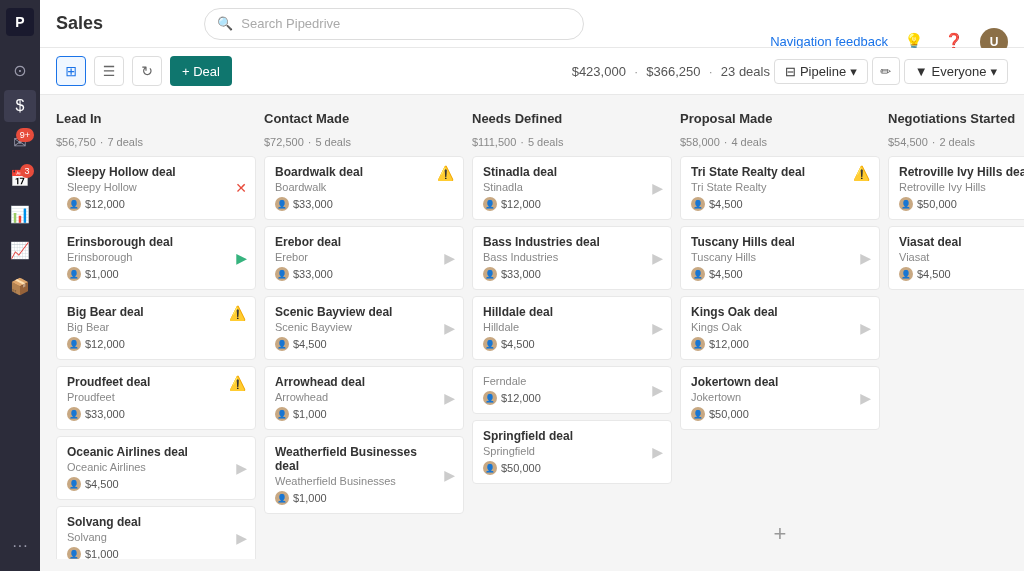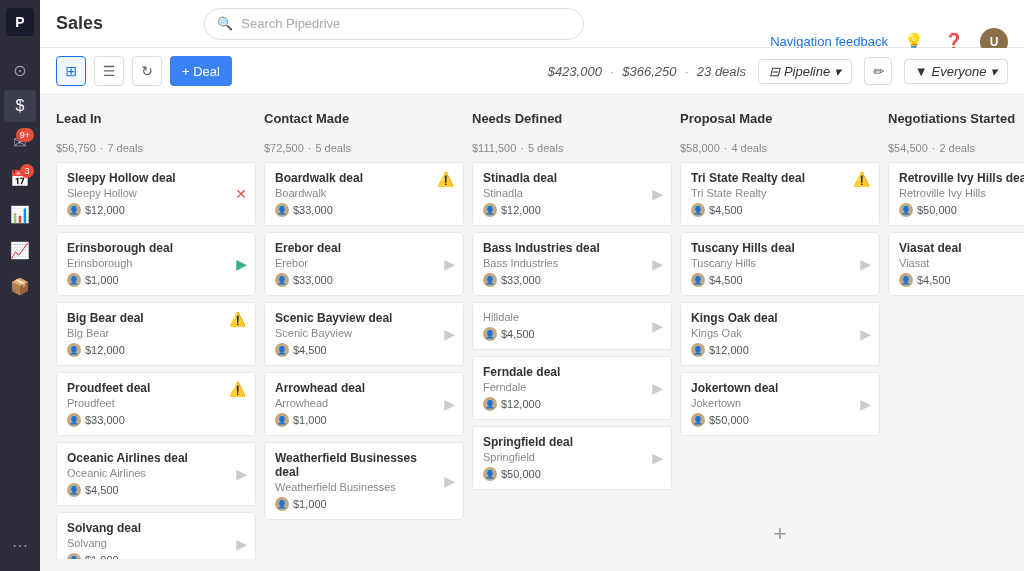--- a/index.html
+++ b/index.html
@@ -160,41 +160,40 @@
       padding: 0 8px;
       background: white;
     }
     .toolbar-btn.active {
       background: #f0f7ff;
       border-color: #1a73e8;
       color: #1a73e8;
     }
     .toolbar-btn-icon { width: 30px; }
     .add-deal-btn {
-      background: #3b82f6;
+      background: #0f766e;
       color: white;
       border: none;
       border-radius: 4px;
       height: 30px;
       padding: 0 12px;
       display: flex;
       align-items: center;
       gap: 4px;
       font-size: 13px;
       font-weight: 500;
       cursor: pointer;
     }
     .toolbar-right {
       margin-left: auto;
       display: flex;
       align-items: center;
-      gap: 12px;
+      gap: 4px;
       color: #555;
       font-size: 13px;
-      font-style: italic;
     }
     .toolbar-right-group {
       display: flex;
       align-items: center;
       gap: 8px;
     }
     .dot-sep { color: #999; }
     .pipeline-btn, .everyone-btn {
       display: flex;
       align-items: center;
@@ -237,21 +236,21 @@
       flex-direction: column;
       background: #f5f5f5;
     }
     .column-header {
       padding: 4px 0 8px;
     }
     .column-title {
       font-size: 13px;
       font-weight: 600;
       color: #333;
-      margin-bottom: 16px;
+      margin-bottom: 10px;
     }
     .column-meta {
       font-size: 11px;
       color: #888;
       display: flex;
       align-items: flex-end;
       gap: 4px;
     }
     .column-cards {
       flex: 1;
@@ -562,30 +561,30 @@
       <div class="card-title">Bass Industries deal</div>
       <div class="card-subtitle">Bass Industries</div>
       <div class="card-footer">
         <span class="card-person-icon">👤</span>
         <span class="card-amount">$33,000</span>
       </div>
       <span class="card-action">▶</span>
     </div>
           <div class="card">
 
+      <div class="card-title">Hilldale deal</div>
       <div class="card-subtitle">Hilldale</div>
       <div class="card-footer">
         <span class="card-person-icon">👤</span>
         <span class="card-amount">$4,500</span>
       </div>
       <span class="card-action">▶</span>
     </div>
           <div class="card">
 
-      <div class="card-title">Ferndale deal</div>
       <div class="card-subtitle">Ferndale</div>
       <div class="card-footer">
         <span class="card-person-icon">👤</span>
         <span class="card-amount">$12,000</span>
       </div>
       <span class="card-action">▶</span>
     </div>
           <div class="card">
 
       <div class="card-title">Springfield deal</div>

